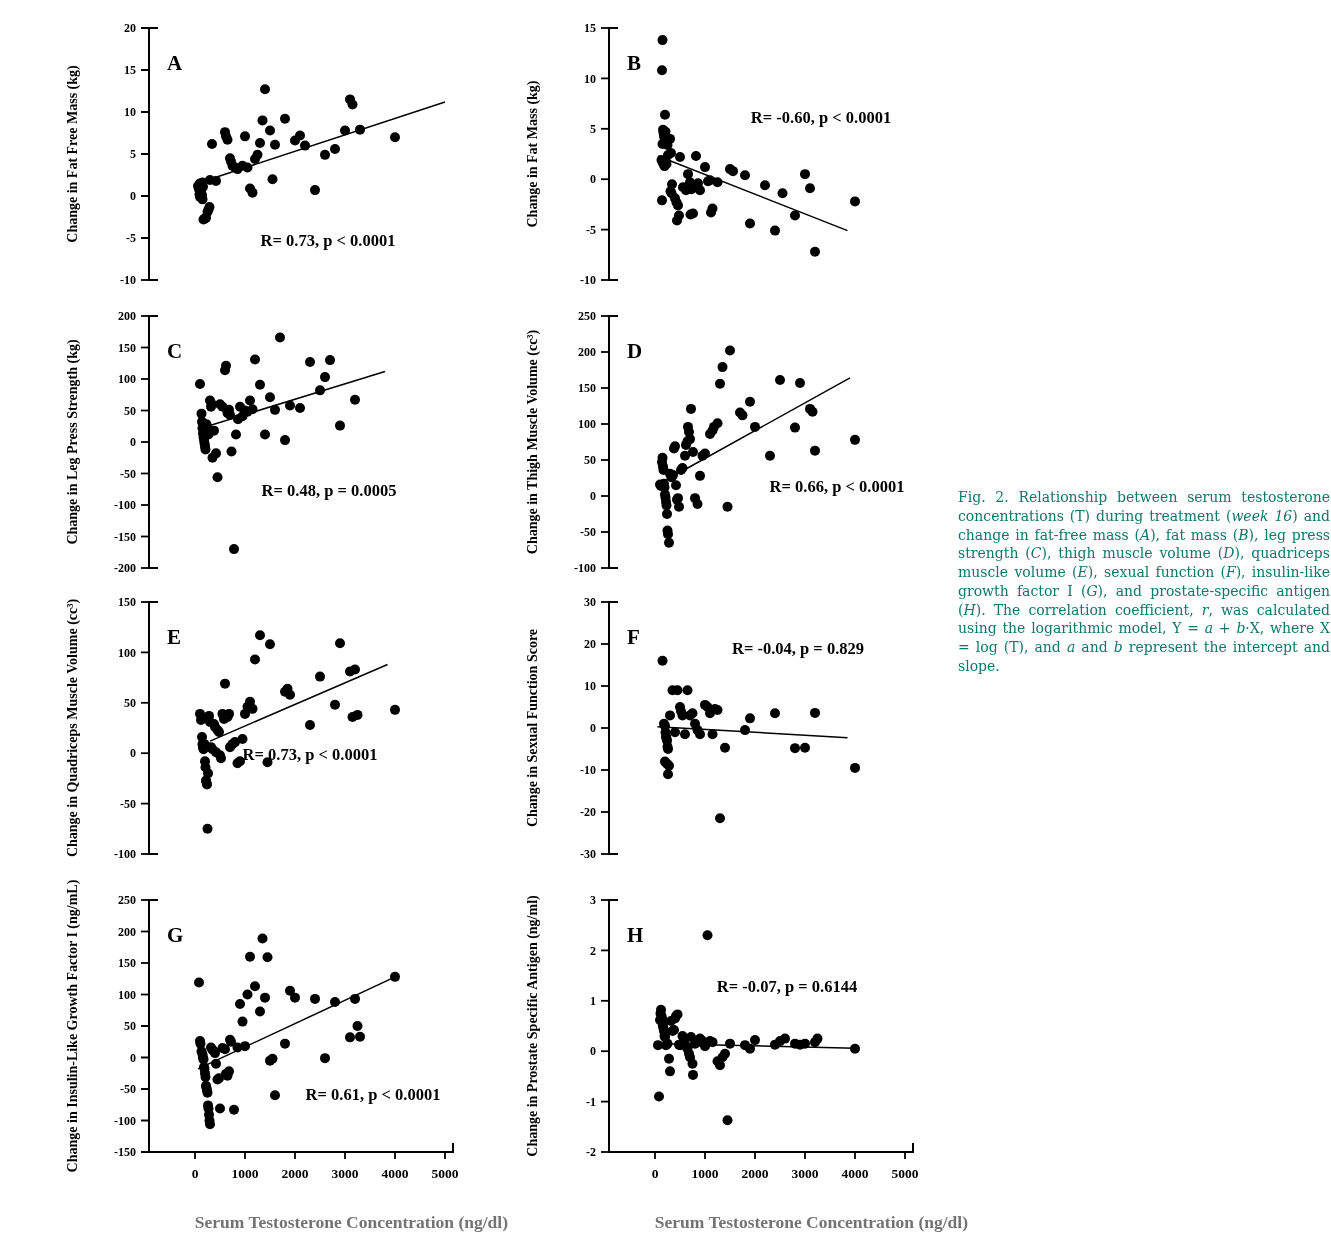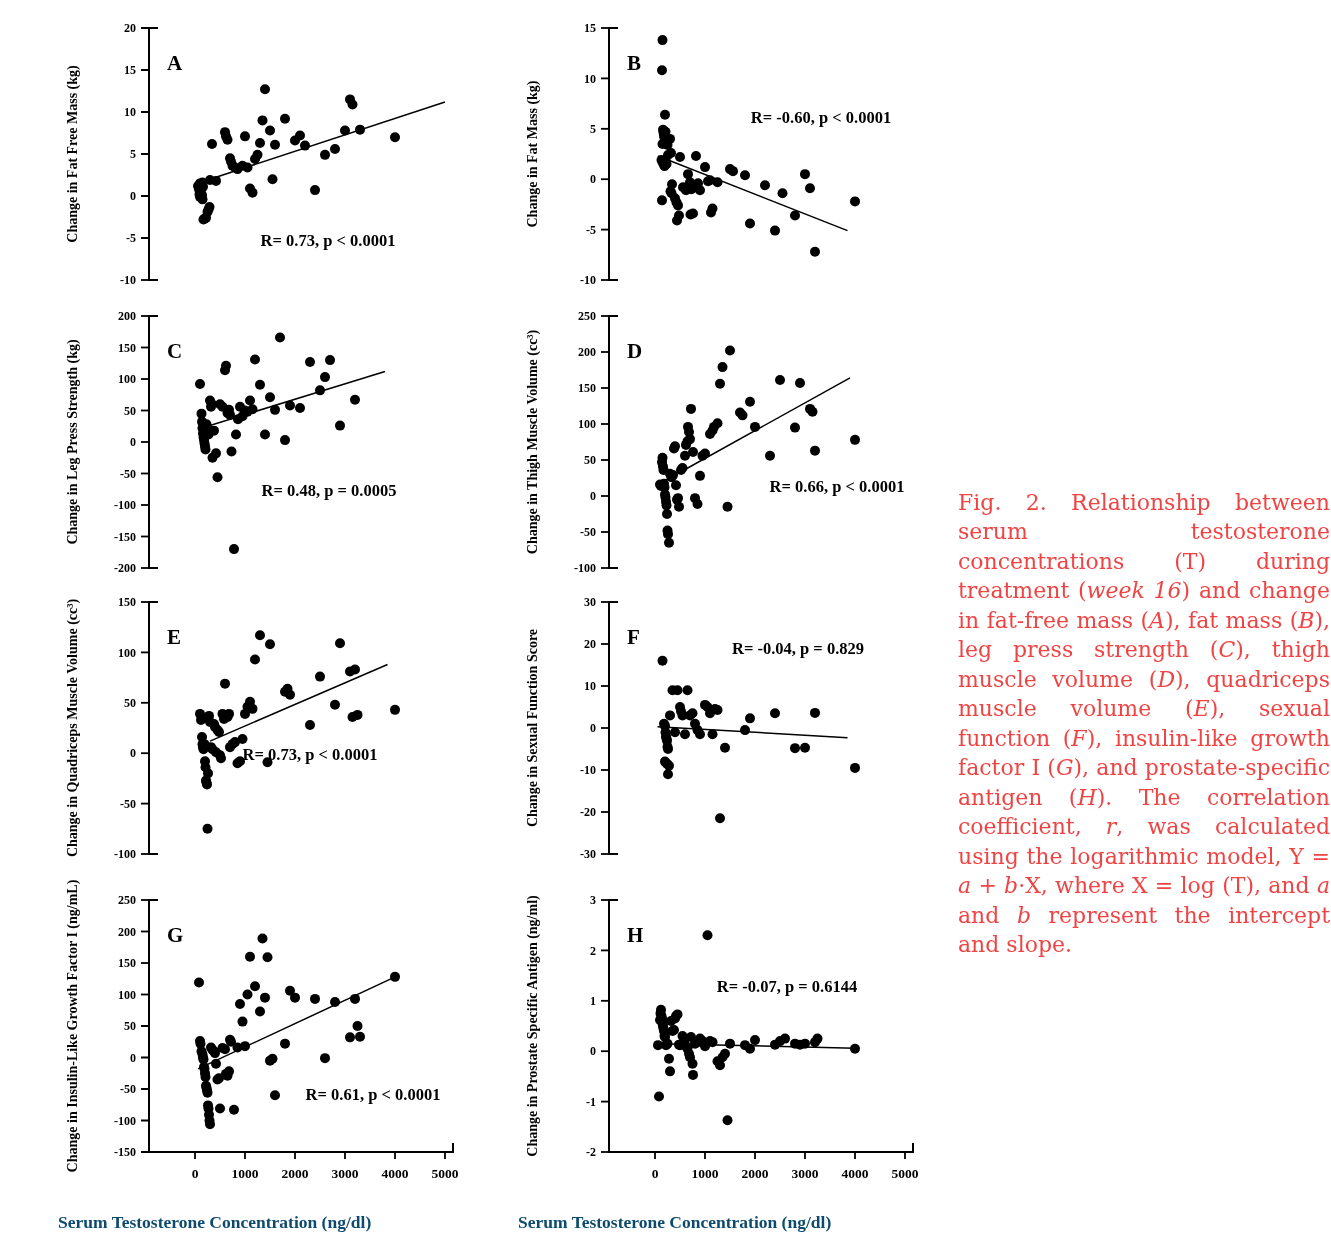--- a/index.html
+++ b/index.html
@@ -5,25 +5,25 @@
   html,body{margin:0;padding:0;background:#fff;}
   .page{position:relative;width:1331px;height:1260px;background:#ffffff;overflow:hidden;
         font-family:"Liberation Serif",serif;color:#000;border-radius:21px;}
   svg.panel{position:absolute;overflow:visible;}
   .ytick{font:bold 12px "Liberation Serif",serif;fill:#000;}
   .xtick{font:bold 13.5px "Liberation Serif",serif;fill:#000;}
   .ytitle{font:bold 14px "Liberation Serif",serif;fill:#000;}
   .letter{font:bold 21px "Liberation Serif",serif;fill:#000;}
   .ann{font:bold 16.5px "Liberation Serif",serif;fill:#000;}
   .caption{position:absolute;left:958px;top:488px;width:372px;
-           font-family:"DejaVu Serif",serif;font-size:22px;line-height:1.34;
-           text-align:justify;color:#ef4444;}
+           font-family:"DejaVu Serif",serif;font-size:14px;line-height:1.34;
+           text-align:justify;color:#0f766e;}
   .caption i{font-style:italic;}
-  .xaxis-title{position:absolute;width:450px;text-align:left;
-               font:bold 17.5px "Liberation Serif",serif;color:#0c4a6e;}
+  .xaxis-title{position:absolute;width:450px;text-align:right;
+               font:bold 17.5px "Liberation Serif",serif;color:#737373;}
   #xtitle-left{left:58px;top:1212px;}
   #xtitle-right{left:518px;top:1212px;}
 </style>
 </head>
 <body>
 
 <div class="page">
   <svg class="panel" width="460" height="288" viewBox="0 0 460 288" style="left: 55px; top: 8px;">
       <g>
         <path d="M 103 20 L 94 20 L 94 272 L 103 272" stroke="#000" stroke-width="2" fill="none"></path>

